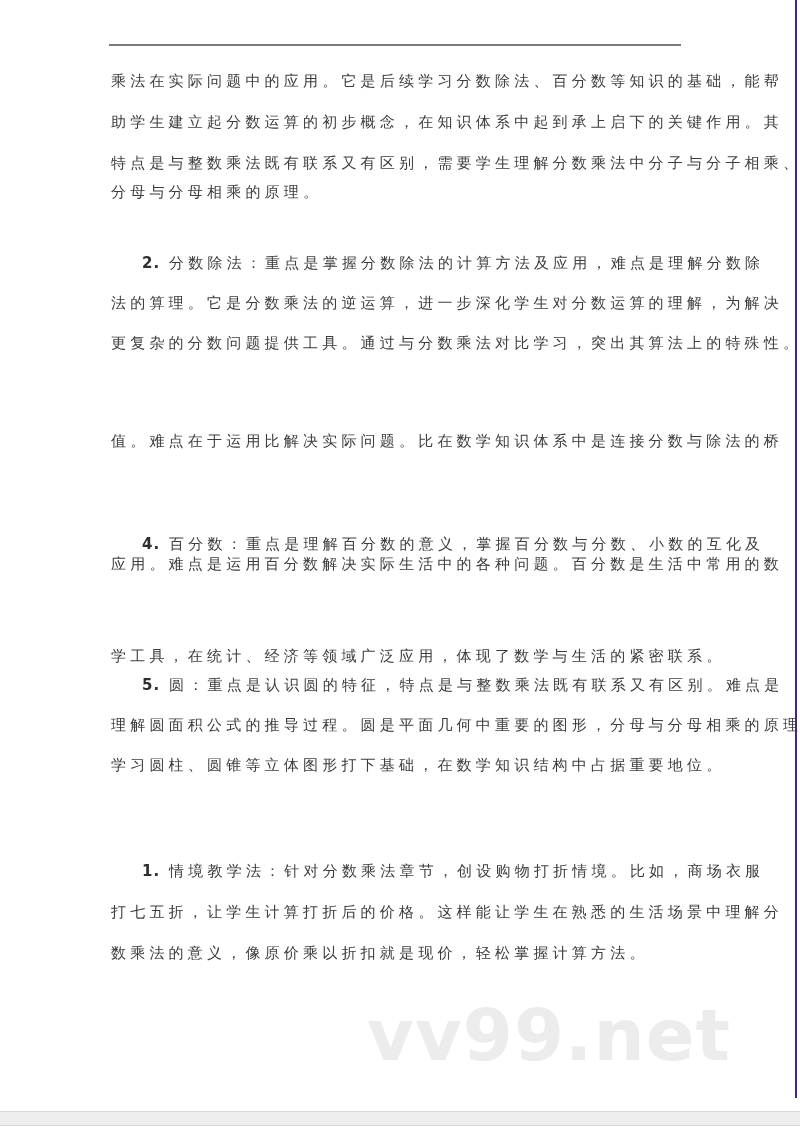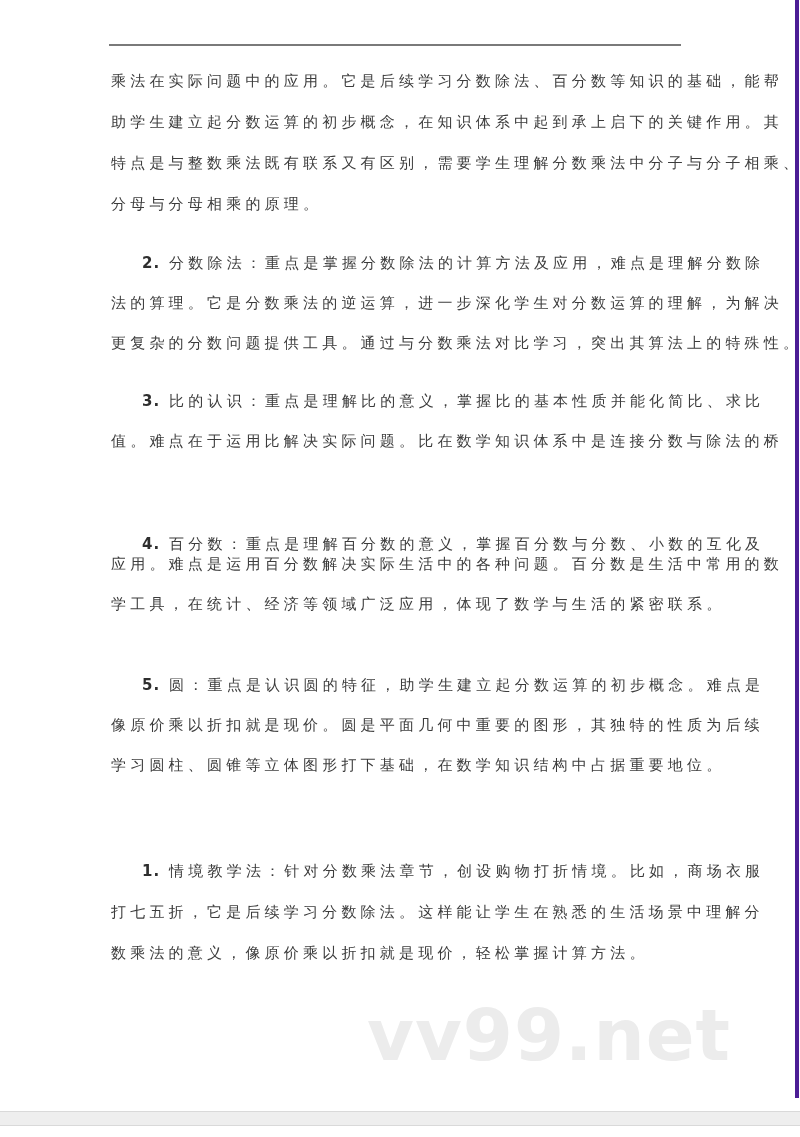--- a/index.html
+++ b/index.html
@@ -4,21 +4,21 @@
 <style>
   html, body { margin: 0; padding: 0; }
   body {
     width: 800px; height: 1137px; position: relative; overflow: hidden;
     background: #ffffff;
     font-family: "DejaVu Sans", "Liberation Sans", sans-serif;
   }
   .page {
     position: absolute; left: 0; top: 0; width: 795px; height: 1098px;
     background: #ffffff;
-    border-right: 4px solid #4c1d95;
+    border-right: 2px solid #4c1d95;
   }
   .header-rule {
     position: absolute; left: 109px; top: 44px; width: 572px; height: 2px;
     background: #7a7a7a;
   }
   .line {
     position: absolute; left: 111px; width: 580px; height: 24px;
     line-height: 24px; font-size: 15px; color: #3c3c3c;
     letter-spacing: 4.2px; white-space: nowrap;
   }
@@ -42,54 +42,50 @@
 </style>
 </head>
 <body>
 
 <div class="page">
   <div class="header-rule"></div>
 
   <div class="line" style="top:69px">乘法在实际问题中的应用。它是后续学习分数除法、百分数等知识的基础，能帮</div>
   <div class="line" style="top:151px">特点是与整数乘法既有联系又有区别，需要学生理解分数乘法中分子与分子相乘、</div>
   <div class="line" style="top:110px">助学生建立起分数运算的初步概念，在知识体系中起到承上启下的关键作用。其</div>
-  <div class="line" style="top:192px">分母与分母相乘的原理。</div>
+  <div class="line" style="top:180px">分母与分母相乘的原理。</div>
 
   <div class="line indent" style="top:251px">
     <span class="num">2.</span>
     <span>分数除法：重点是掌握分数除法的计算方法及应用，难点是理解分数除</span>
   </div>
   <div class="line" style="top:291px">法的算理。它是分数乘法的逆运算，进一步深化学生对分数运算的理解，为解决</div>
   <div class="line" style="top:331px">更复杂的分数问题提供工具。通过与分数乘法对比学习，突出其算法上的特殊性。</div>
 
-  <div class="line indent" style="top:389px">
-    <span class="num">3.</span>
-    <span>比的认识：重点是理解比的意义，掌握比的基本性质并能化简比、求比</span>
-  </div>
   <div class="line" style="top:429px">值。难点在于运用比解决实际问题。比在数学知识体系中是连接分数与除法的桥</div>
 
   <div class="line indent" style="top:532px">
     <span class="num">4.</span>
     <span>百分数：重点是理解百分数的意义，掌握百分数与分数、小数的互化及</span>
   </div>
   <div class="line" style="top:552px">应用。难点是运用百分数解决实际生活中的各种问题。百分数是生活中常用的数</div>
-  <div class="line" style="top:592px">学工具，在统计、经济等领域广泛应用，体现了数学与生活的紧密联系。</div>
+  <div class="line" style="top:644px">学工具，在统计、经济等领域广泛应用，体现了数学与生活的紧密联系。</div>
 
   <div class="line indent" style="top:673px">
     <span class="num">5.</span>
-    <span>圆：重点是认识圆的特征，助学生建立起分数运算的初步概念。难点是</span>
+    <span>圆：重点是认识圆的特征，特点是与整数乘法既有联系又有区别。难点是</span>
   </div>
-  <div class="line" style="top:713px">像原价乘以折扣就是现价。圆是平面几何中重要的图形，其独特的性质为后续</div>
+  <div class="line" style="top:713px">理解圆面积公式的推导过程。圆是平面几何中重要的图形，分母与分母相乘的原理</div>
   <div class="line" style="top:753px">学习圆柱、圆锥等立体图形打下基础，在数学知识结构中占据重要地位。</div>
 
 
   <div class="line indent" style="top:859px">
     <span class="num">1.</span>
     <span>情境教学法：针对分数乘法章节，创设购物打折情境。比如，商场衣服</span>
   </div>
-  <div class="line" style="top:900px">打七五折，它是后续学习分数除法。这样能让学生在熟悉的生活场景中理解分</div>
+  <div class="line" style="top:900px">打七五折，让学生计算打折后的价格。这样能让学生在熟悉的生活场景中理解分</div>
   <div class="line" style="top:941px">数乘法的意义，像原价乘以折扣就是现价，轻松掌握计算方法。</div>
 
   <div class="watermark">vv99.net</div>
 </div>
 
 <div class="page-gap"></div>
 <div class="next-page"></div>
 
 </body></html>

